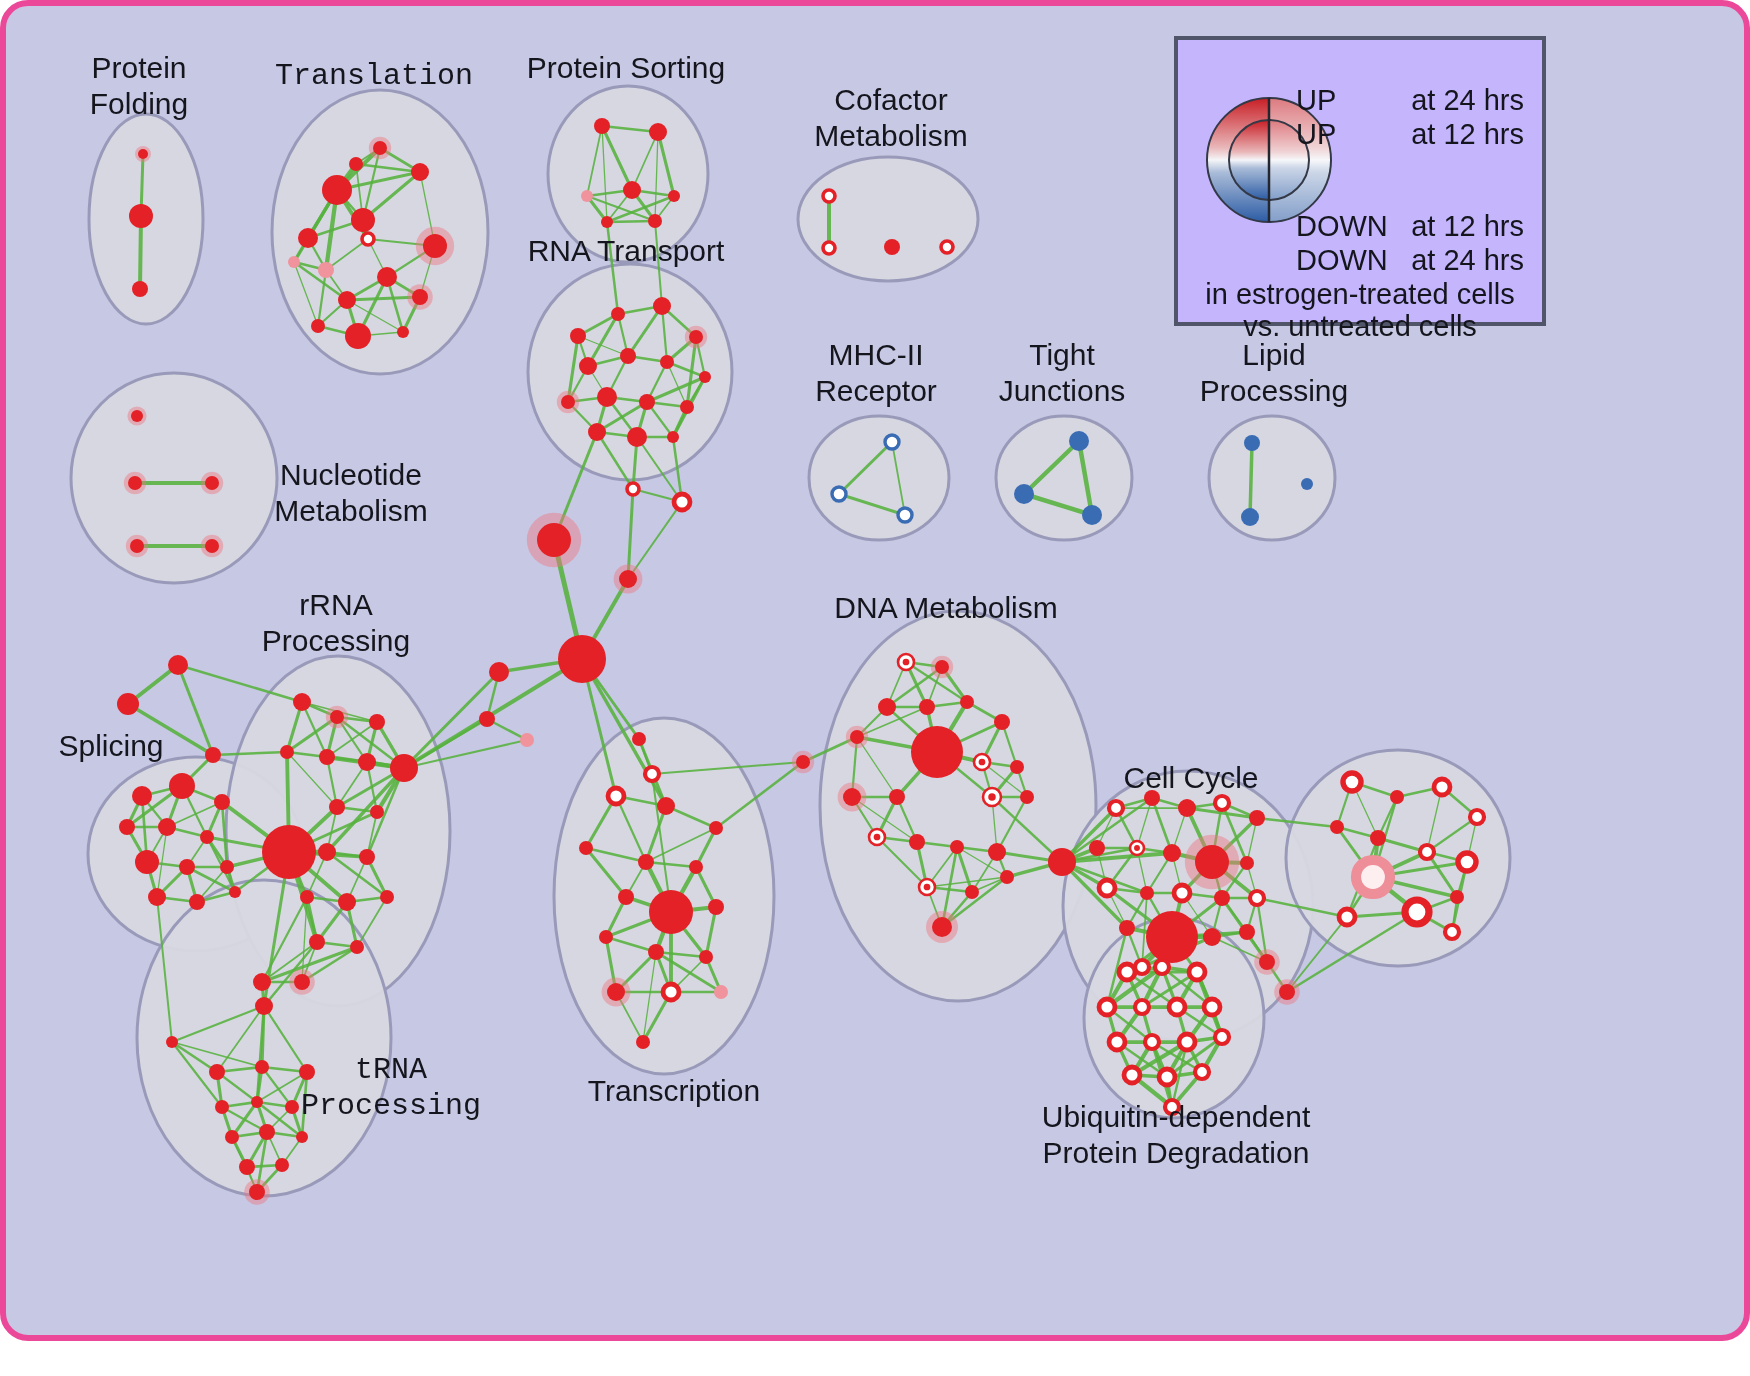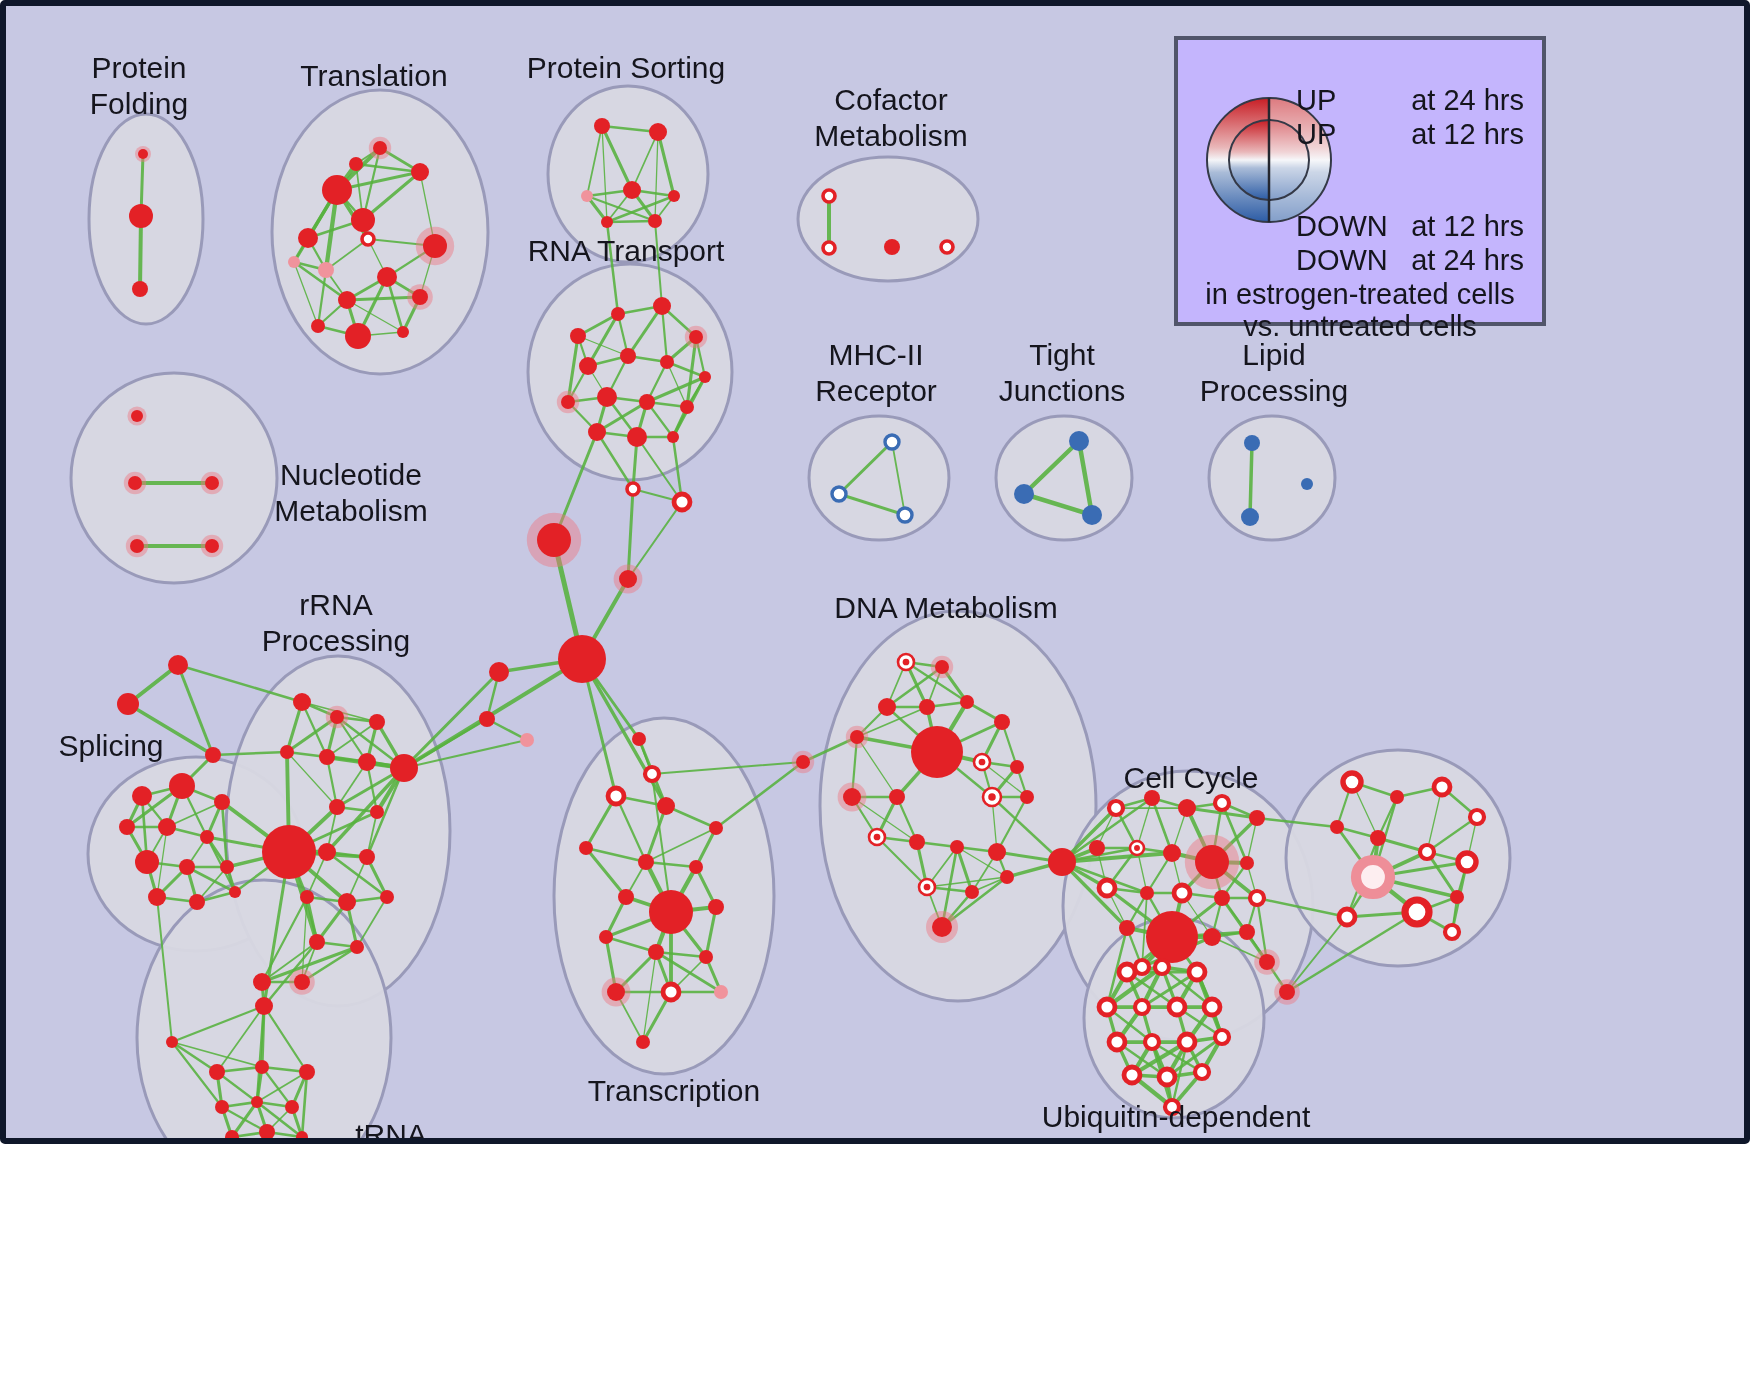--- a/index.html
+++ b/index.html
@@ -1,19 +1,19 @@
 <!DOCTYPE html>
 <html><head>
 <meta charset="utf-8">
 <style>
   * { margin:0; padding:0; box-sizing:border-box; }
   body { background:#ffffff; font-family:"Liberation Sans", sans-serif; }
   #figure {
-    position:relative; width:1750px; height:1144px;
-    background:#c7c8e3; border:6px solid #0f172a; border-radius:5px;
+    position:relative; width:1750px; height:1341px;
+    background:#c7c8e3; border:6px solid #ec4899; border-radius:28px;
     overflow:hidden;
   }
   #net-svg { position:absolute; left:0; top:0; }
   #labels { position:absolute; left:0; top:0; width:1750px; height:1376px; pointer-events:none; }
   .cluster-label {
     position:absolute; transform:translate(-50%,-50%);
     font-size:30px; line-height:1.2; color:#15151d; text-align:center;
     white-space:pre-line;
   }
   #legend {
@@ -1215,37 +1215,37 @@
         <g>
           <circle cx="1281" cy="986" r="12.8" fill="rgba(238,118,128,0.45)"></circle>
           <circle cx="1281" cy="986" r="8" fill="#e32126"></circle>
         </g>
       </g>
     </svg>
 
   <div id="labels">
       <div class="cluster-label" style="left: 133px; top: 80px;">Protein
 Folding</div>
-      <div class="cluster-label" style="left: 368px; top: 70px;">Translation</div>
+      <div class="cluster-label" style="left: 368px; top: 70px; font-family: Liberation Mono, monospace;">Translation</div>
       <div class="cluster-label" style="left: 620px; top: 62px;">Protein Sorting</div>
       <div class="cluster-label" style="left: 885px; top: 112px;">Cofactor
 Metabolism</div>
       <div class="cluster-label" style="left: 620px; top: 245px;">RNA Transport</div>
       <div class="cluster-label" style="left: 870px; top: 367px;">MHC-II
 Receptor</div>
       <div class="cluster-label" style="left: 1056px; top: 367px;">Tight
 Junctions</div>
       <div class="cluster-label" style="left: 1268px; top: 367px;">Lipid
 Processing</div>
       <div class="cluster-label" style="left: 345px; top: 487px;">Nucleotide
 Metabolism</div>
       <div class="cluster-label" style="left: 105px; top: 740px;">Splicing</div>
       <div class="cluster-label" style="left: 330px; top: 617px;">rRNA
 Processing</div>
-      <div class="cluster-label" style="left: 385px; top: 1147px;">tRNA
+      <div class="cluster-label" style="left: 385px; top: 1082px; font-family: Liberation Mono, monospace;">tRNA
 Processing</div>
       <div class="cluster-label" style="left: 668px; top: 1085px;">Transcription</div>
       <div class="cluster-label" style="left: 940px; top: 602px;">DNA Metabolism</div>
       <div class="cluster-label" style="left: 1185px; top: 772px;">Cell Cycle</div>
       <div class="cluster-label" style="left: 1170px; top: 1129px;">Ubiquitin-dependent
 Protein Degradation</div>
     </div>
 
   <div id="legend">
     <svg id="legend-glyph" width="170" height="170" viewBox="0 0 170 170">

